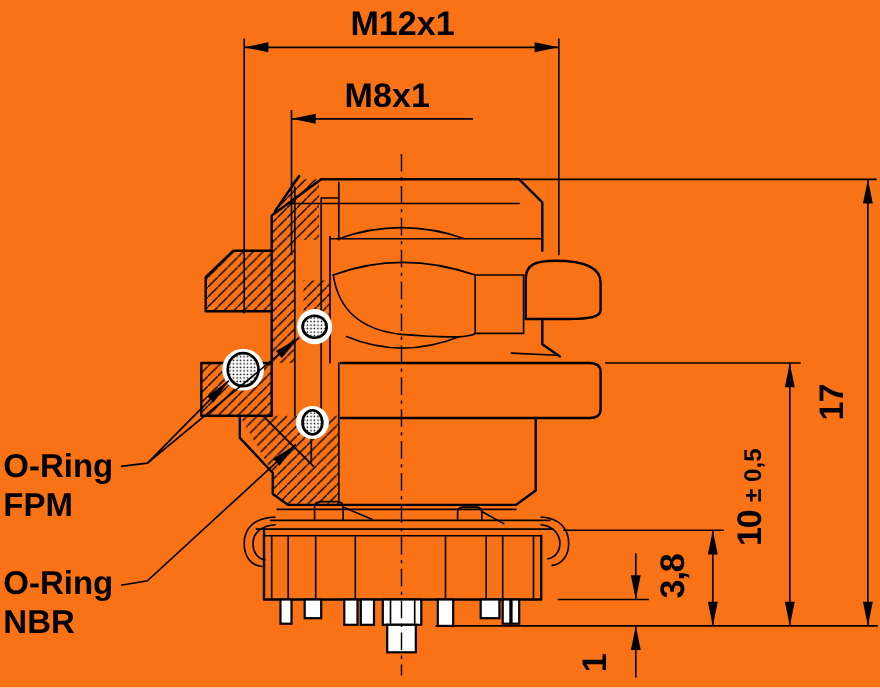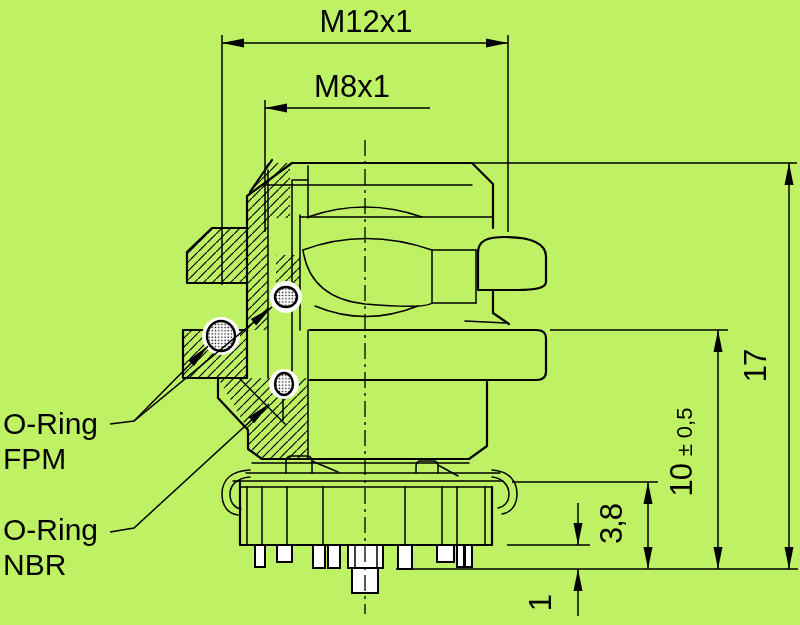--- a/index.html
+++ b/index.html
@@ -1,16 +1,16 @@
 <!DOCTYPE html>
 <html><head>
 <meta charset="utf-8">
 <style>
   html,body{margin:0;padding:0;background:#ffffff;}
-  .stage{width:800px;height:625px;position:relative;background:#bef264;overflow:hidden;}
+  .stage{width:800px;height:625px;position:relative;background:#f97316;overflow:hidden;font-weight:bold;}
   svg{display:block;}
   text{font-family:"Liberation Sans","DejaVu Sans",sans-serif;fill:#000;}
   .dimtext{font-size:31px;}
   .dimtext-rot{font-size:31px;letter-spacing:-1px;}
   .toltext{font-size:22px;}
   .labeltext{font-size:30px;}
   .edge{stroke:#000;stroke-width:2.2;fill:none;stroke-linejoin:round;stroke-linecap:round;}
   .thin{stroke:#000;stroke-width:1.5;fill:none;stroke-linejoin:round;stroke-linecap:round;}
   .dim{stroke:#000;stroke-width:1.5;fill:none;stroke-linecap:butt;}
   .arrow{fill:#000;stroke:none;}

